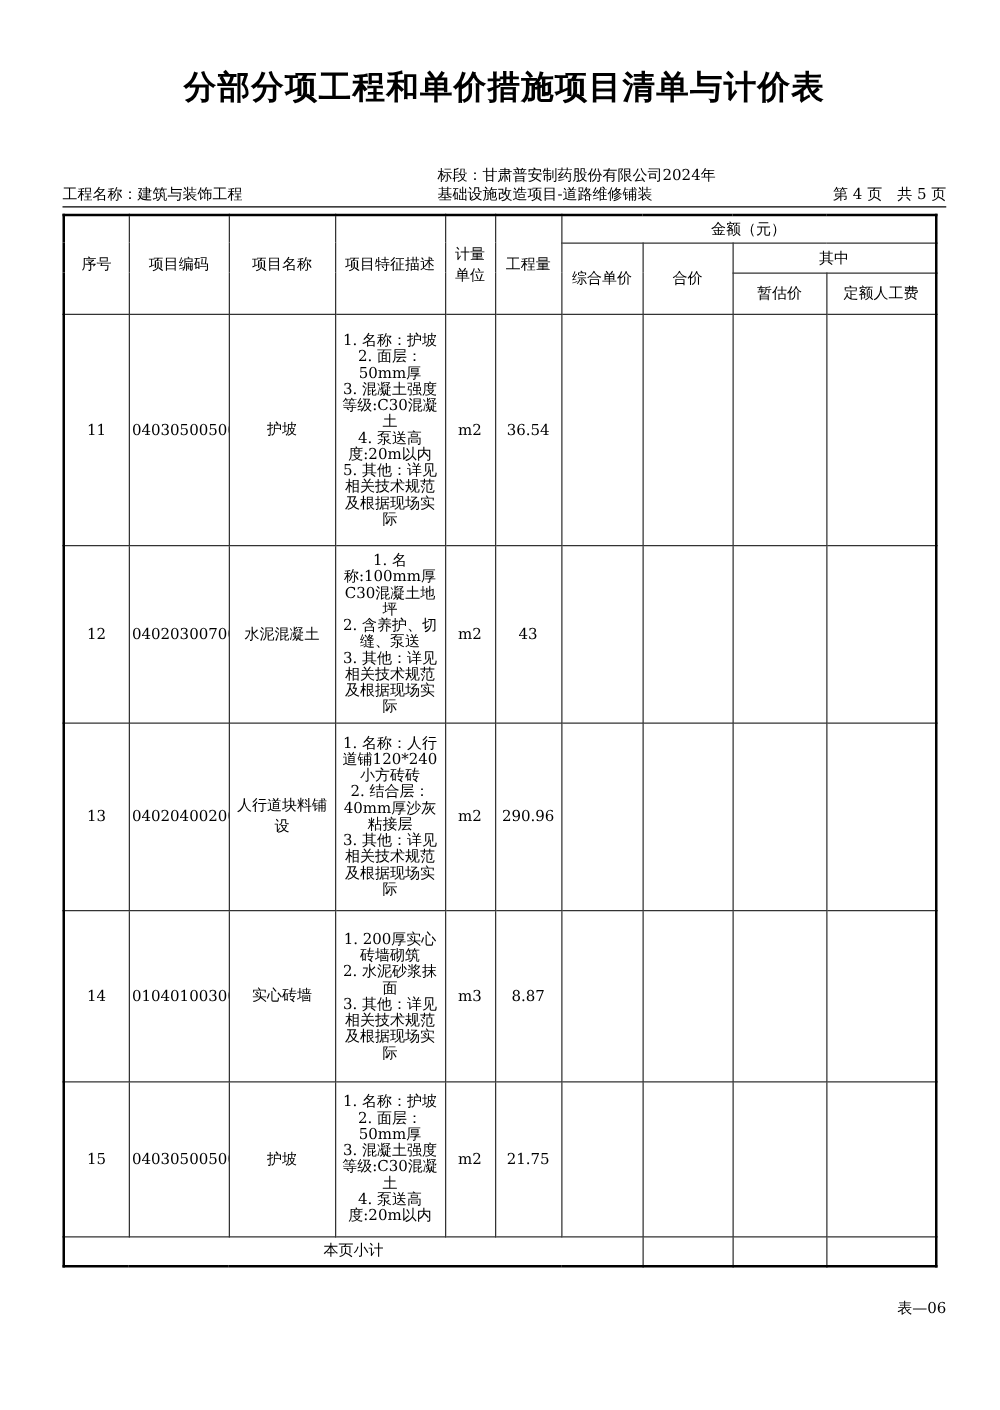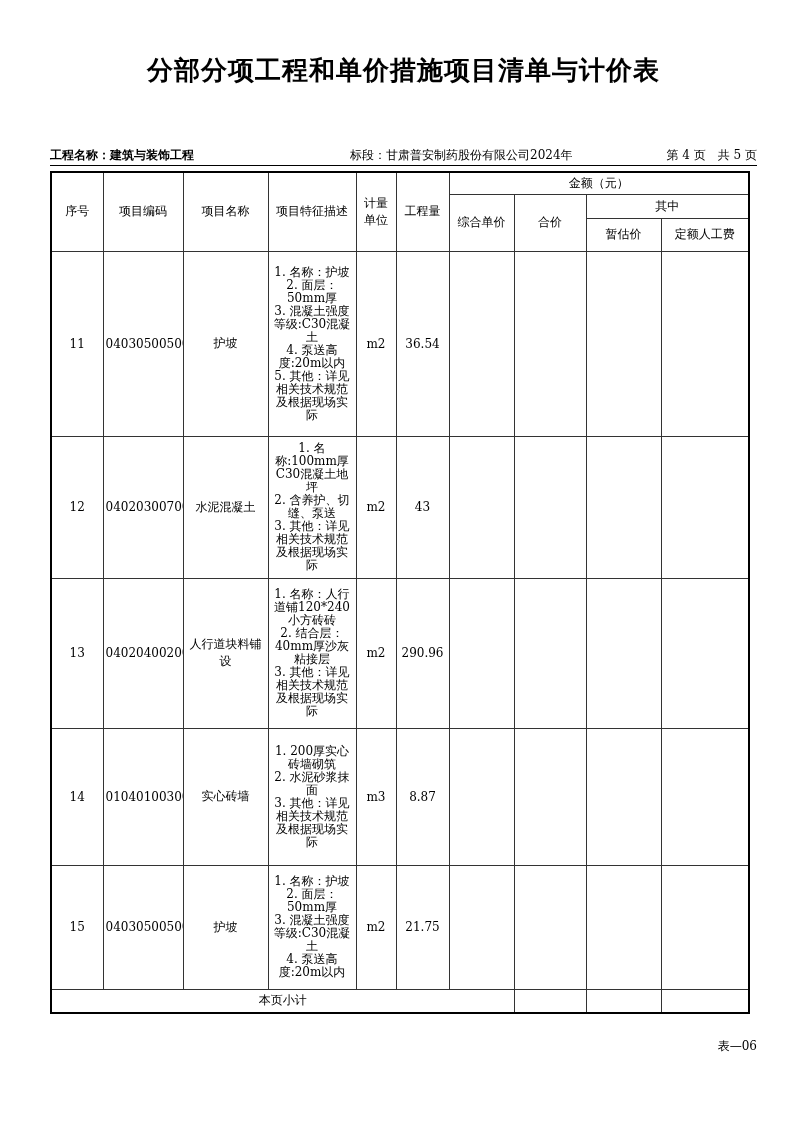--- a/index.html
+++ b/index.html
@@ -24,21 +24,21 @@
   }
   .info-row {
     display: flex;
     align-items: flex-end;
     margin-top: 26px;
     padding-bottom: 2px;
     border-bottom: 1px solid #000;
     font-size: 12px;
     line-height: 15px;
   }
-  .info-left { width: 300px; white-space: nowrap; font-weight: bold; }
+  .info-left { width: 300px; white-space: nowrap; }
   .info-mid  { flex: 1; }
   .info-right { white-space: nowrap; margin-top: 32px; }
 
   table.boq {
     border-collapse: collapse;
     table-layout: fixed;
     width: 698px;
     margin-top: 5px;
     border: 2px solid #000;
   }
@@ -77,20 +77,21 @@
 <body>
 
 <div class="page">
 
   <h1 class="title">分部分项工程和单价措施项目清单与计价表</h1>
 
   <div class="info-row">
     <div class="info-left">工程名称：建筑与装饰工程</div>
     <div class="info-mid">
       <div>标段：甘肃普安制药股份有限公司2024年</div>
+      <div>基础设施改造项目-道路维修铺装</div>
     </div>
     <div class="info-right">第 4 页　共 5 页</div>
   </div>
 
   <table class="boq">
     <colgroup>
       <col style="width:52px">
         <col style="width:80px">
         <col style="width:85px">
       <col style="width:88px">

